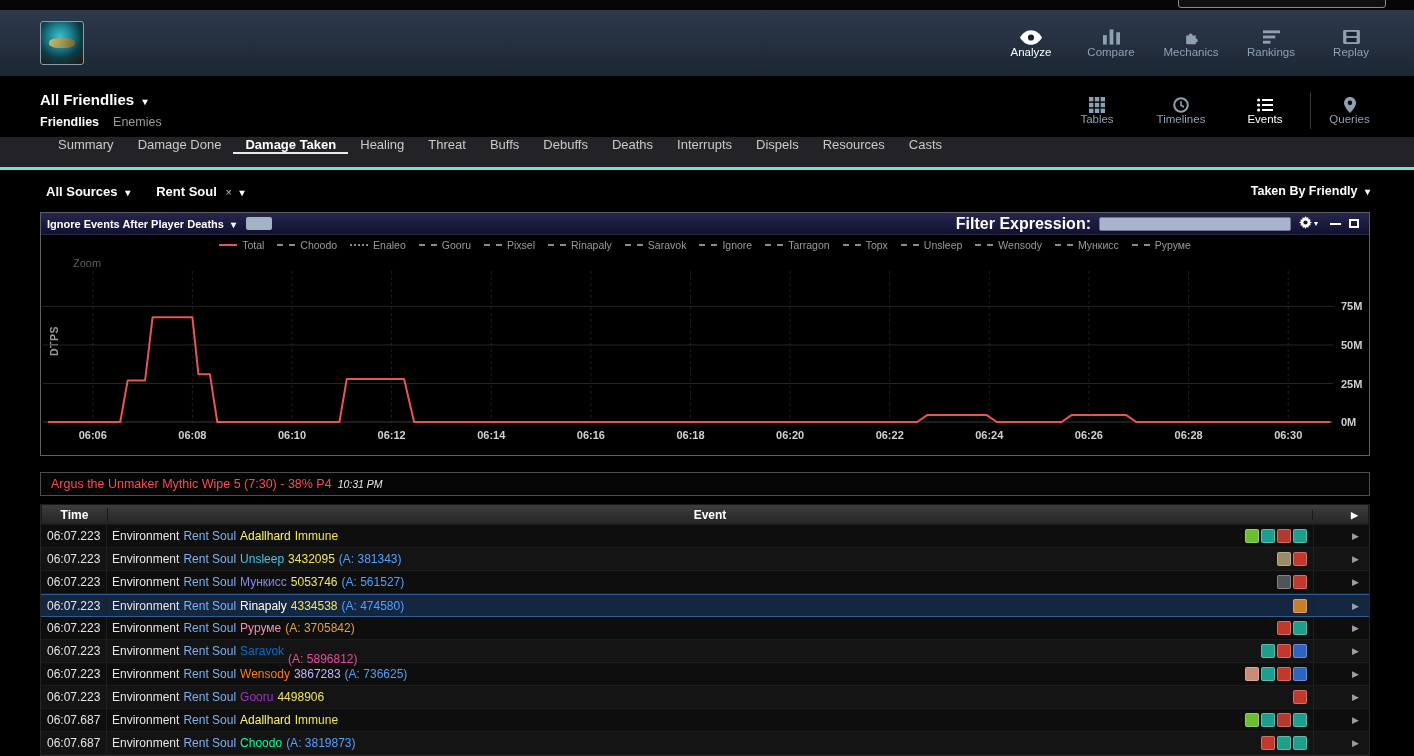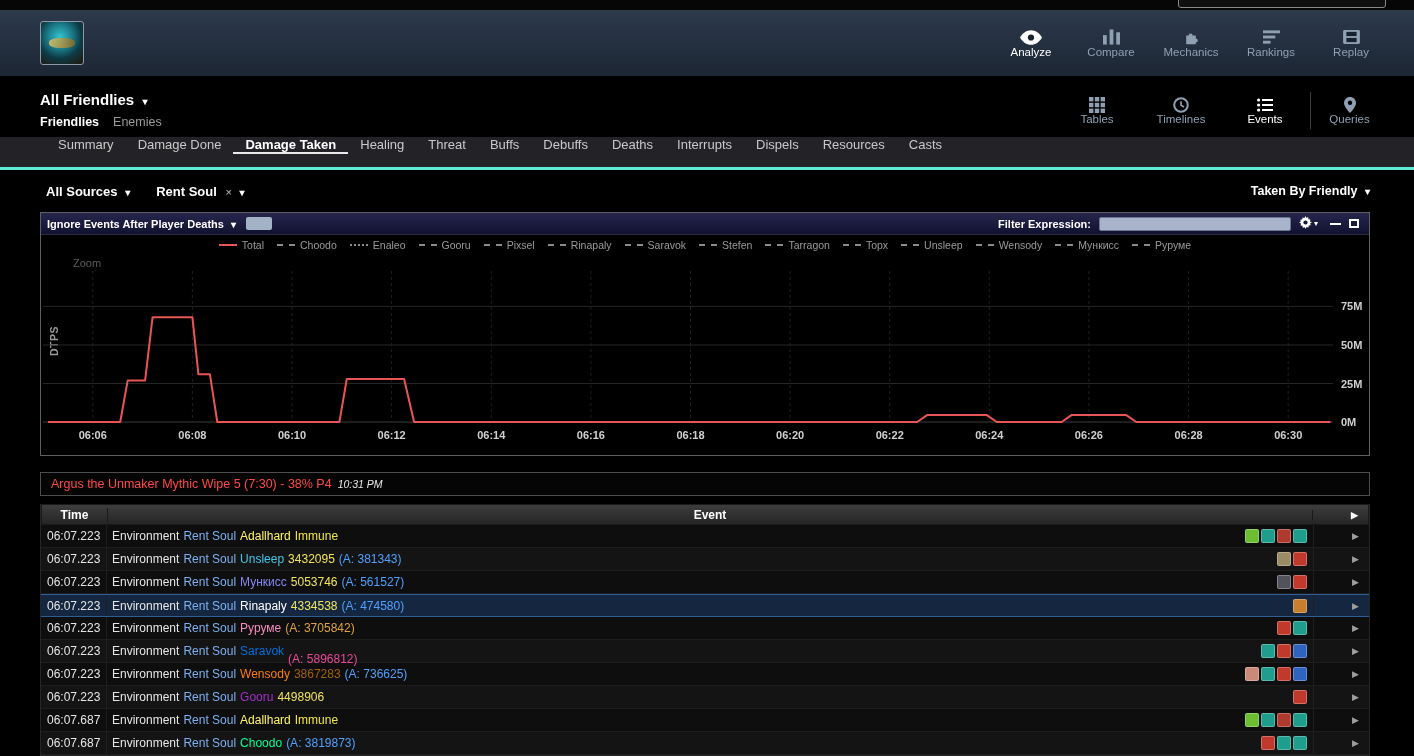--- a/index.html
+++ b/index.html
@@ -62,21 +62,21 @@
   .fopt.on { color:#fff; font-weight:bold; text-decoration:underline; text-underline-offset:3px; }
   .fopt.dd { color:#fff; font-weight:bold; text-decoration:none; }
 
   
   .chart-panel { margin:0 44px 0 40px; height:244px; border:1px solid #5f5f5f; background:#000; }
   .chart-header { height:22px; background:linear-gradient(180deg,#26264e 0%,#111130 100%);
     display:flex; align-items:center; padding:0 6px; border-bottom:1px solid #2a2a40; }
   .ch-ignore { color:#fff; font-size:11px; font-weight:bold; cursor:pointer; white-space:nowrap; }
   .ch-toggle { width:26px; height:13px; background:#a4b2c6; border-radius:2px; margin-left:10px; cursor:pointer; }
   .ch-spacer { flex:1; }
-  .ch-filter-label { color:#fff; font-size:11px; font-weight:bold; }
+  .ch-filter-label { color:#fff; font-size:16px; font-weight:bold; }
   .ch-filter-input { width:192px; height:14px; background:#a8b4cc; border:1px solid #6a7690;
     border-radius:2px; margin:0 8px; font-size:10px; color:#111; padding:0 3px; }
   .ch-gear { color:#fff; display:flex; align-items:center; cursor:pointer; margin-right:8px; }
   .ch-gear .caret { font-size:8px; margin-left:2px; }
   .win-min { width:11px; height:2px; background:#fff; margin:0 8px 0 4px; cursor:pointer; align-self:center; }
   .win-max { width:10px; height:9px; border:2px solid #fff; margin-right:4px; cursor:pointer; }
   .chart-body { position:relative; height:220px; }
   .legend { position:absolute; left:0; right:0; top:4px; display:flex; justify-content:center;
     gap:13px; z-index:2; }
   .legend-item { display:flex; align-items:center; gap:5px; cursor:pointer; }
@@ -318,21 +318,21 @@
         <span class="legend-item">
           <span class="sample" style="border-top:2px dashed #8a8a8a"></span>
           <span class="lname">Rinapaly</span>
         </span>
         <span class="legend-item">
           <span class="sample" style="border-top:2px dashed #8a8a8a"></span>
           <span class="lname">Saravok</span>
         </span>
         <span class="legend-item">
           <span class="sample" style="border-top:2px dashed #8a8a8a"></span>
-          <span class="lname">Stefen</span>
+          <span class="lname">Ignore</span>
         </span>
         <span class="legend-item">
           <span class="sample" style="border-top:2px dashed #8a8a8a"></span>
           <span class="lname">Tarragon</span>
         </span>
         <span class="legend-item">
           <span class="sample" style="border-top:2px dashed #8a8a8a"></span>
           <span class="lname">Topx</span>
         </span>
         <span class="legend-item">
@@ -494,21 +494,21 @@
           </span>
         </div>
         <div class="col-arrow">▶</div>
       </div>
       <div class="ev-row">
         <div class="col-time">06:07.223</div>
         <div class="col-event">
           <span class="ev-seg" style="color: rgb(230, 230, 230);">Environment</span>
           <span class="ev-seg" style="color: rgb(127, 176, 239);">Rent Soul</span>
           <span class="ev-seg" style="color: rgb(255, 124, 10);">Wensody</span>
-          <span class="ev-seg" style="color: #a16207;">3867283</span>
+          <span class="ev-seg" style="color: #c4b5fd;">3867283</span>
           <span class="ev-seg" style="color: rgb(79, 160, 255);">(A: 736625)</span>
           <span class="ev-icons">
             <span class="evicon" style="background: rgb(201, 138, 122);"></span>
             <span class="evicon" style="background: rgb(31, 158, 142);"></span>
             <span class="evicon" style="background: rgb(192, 57, 43);"></span>
             <span class="evicon" style="background: rgb(46, 99, 192);"></span>
           </span>
         </div>
         <div class="col-arrow">▶</div>
       </div>

